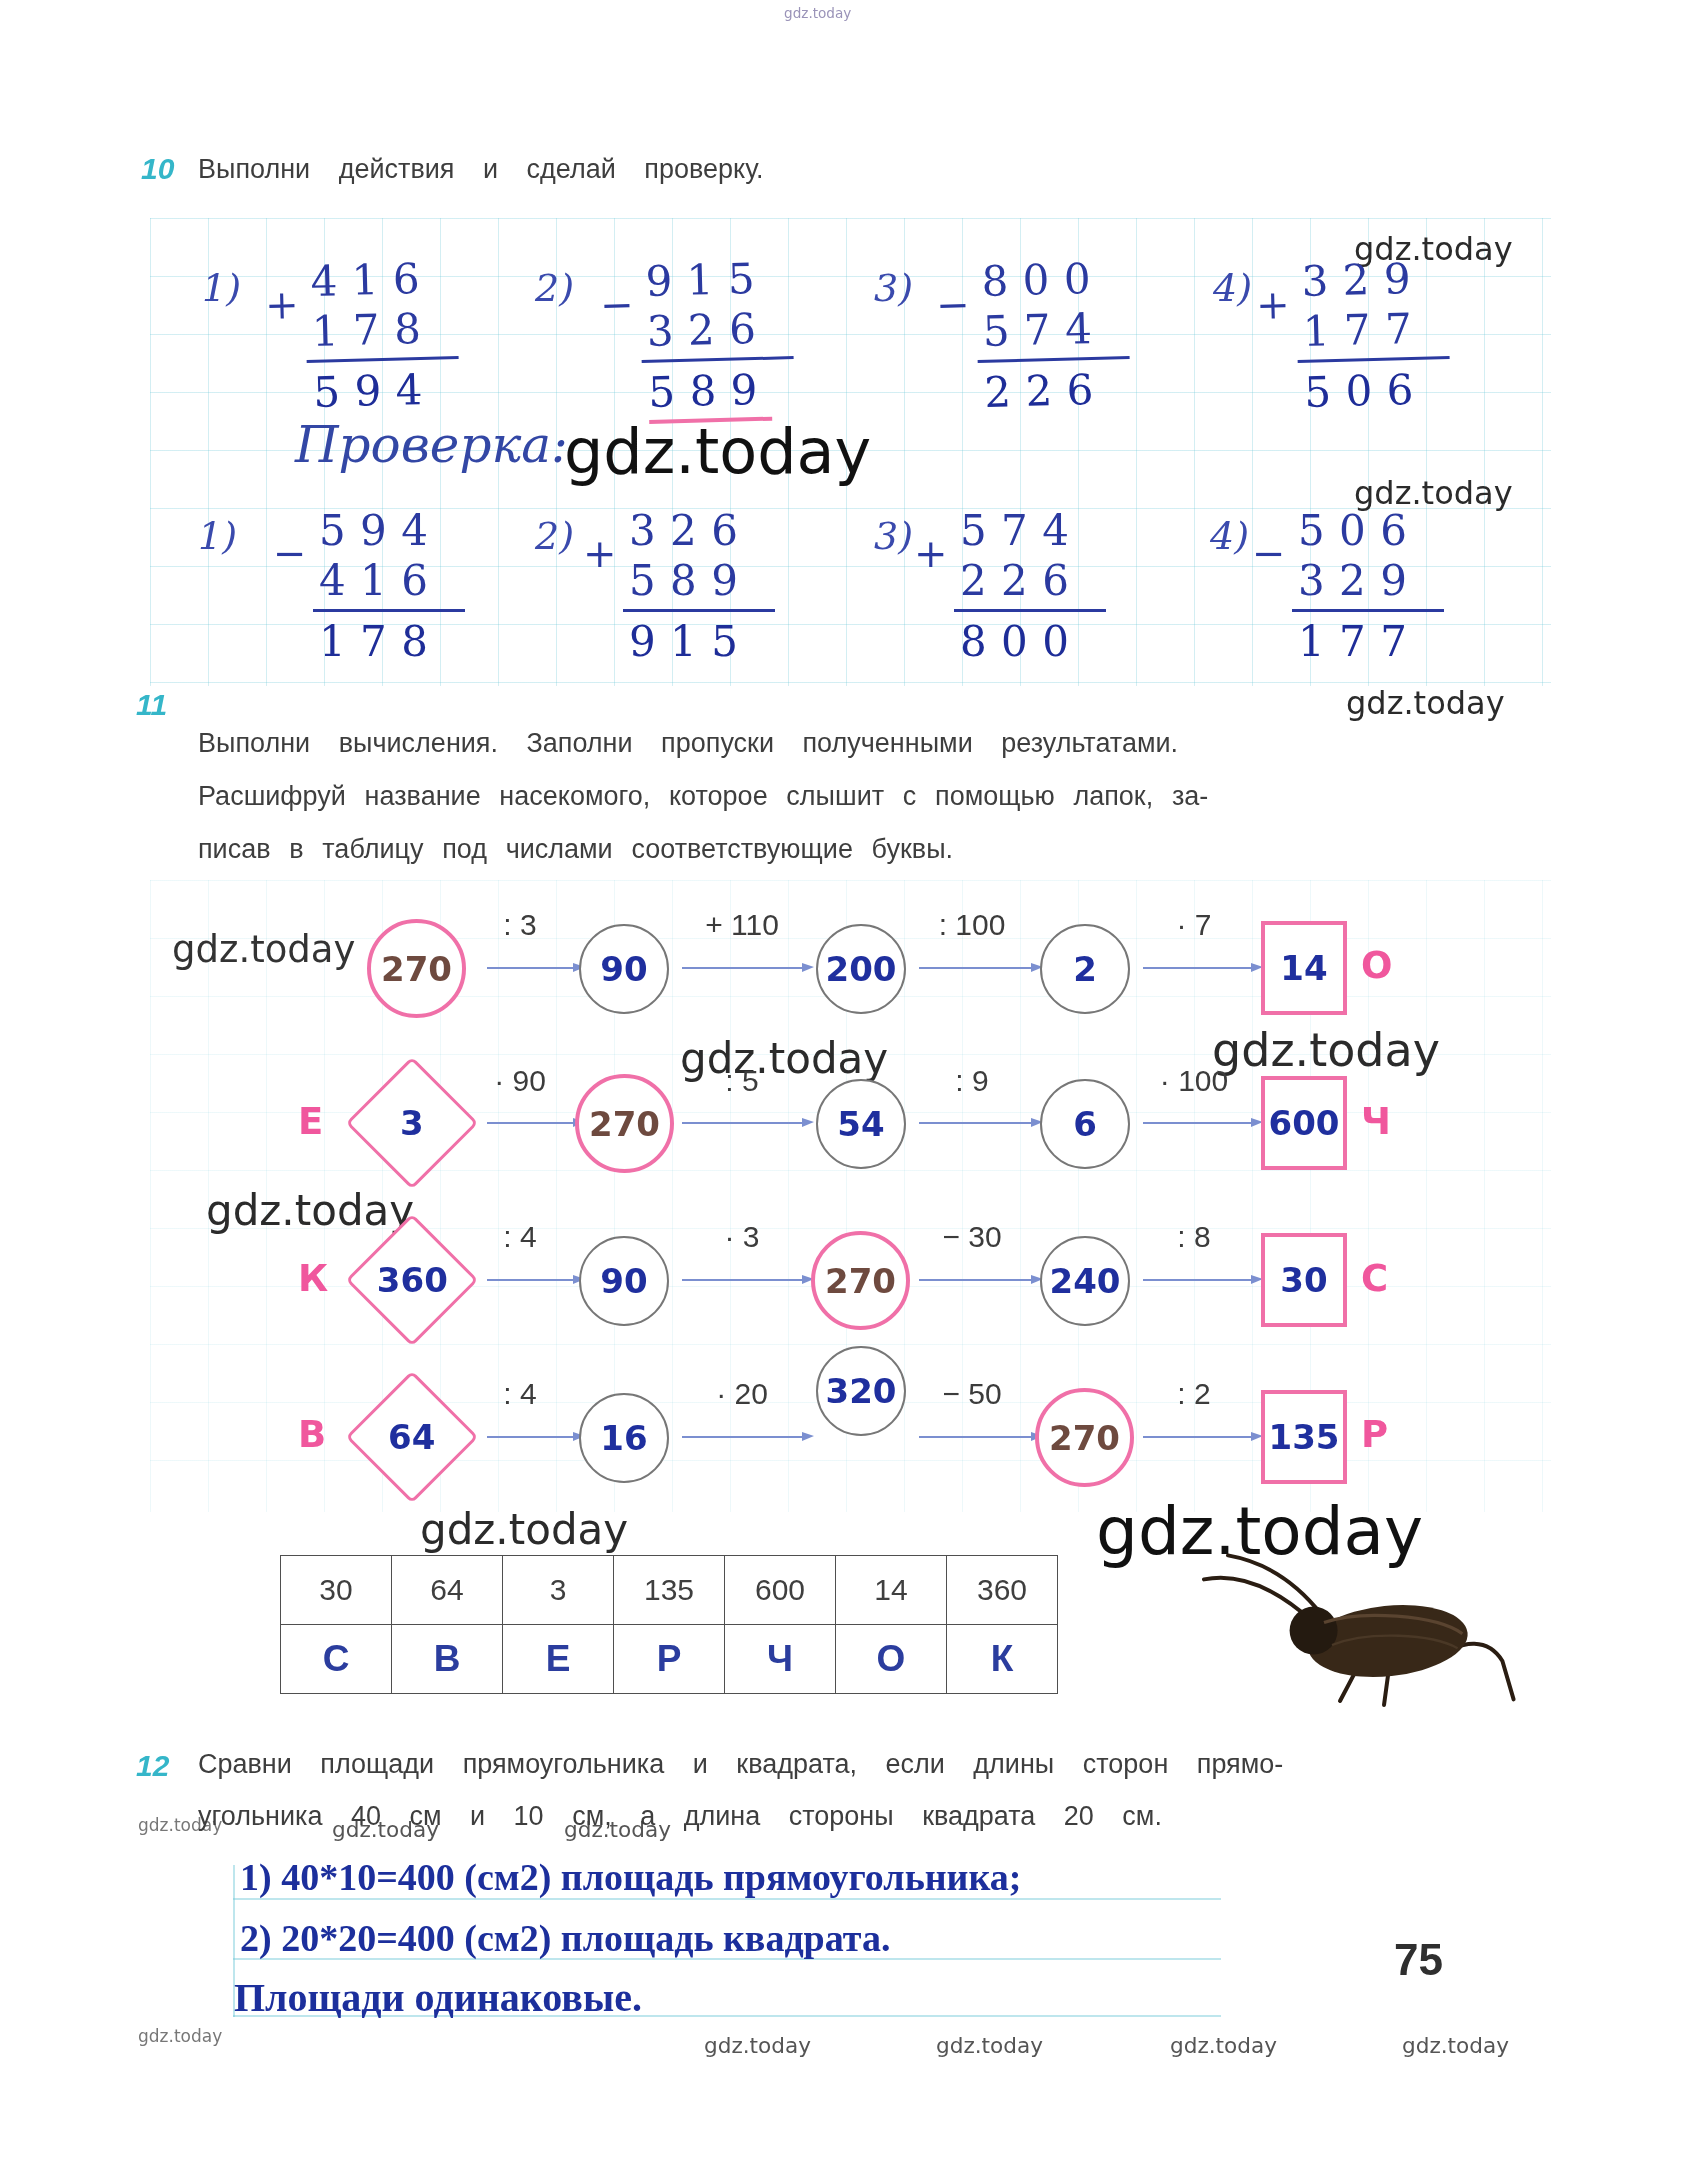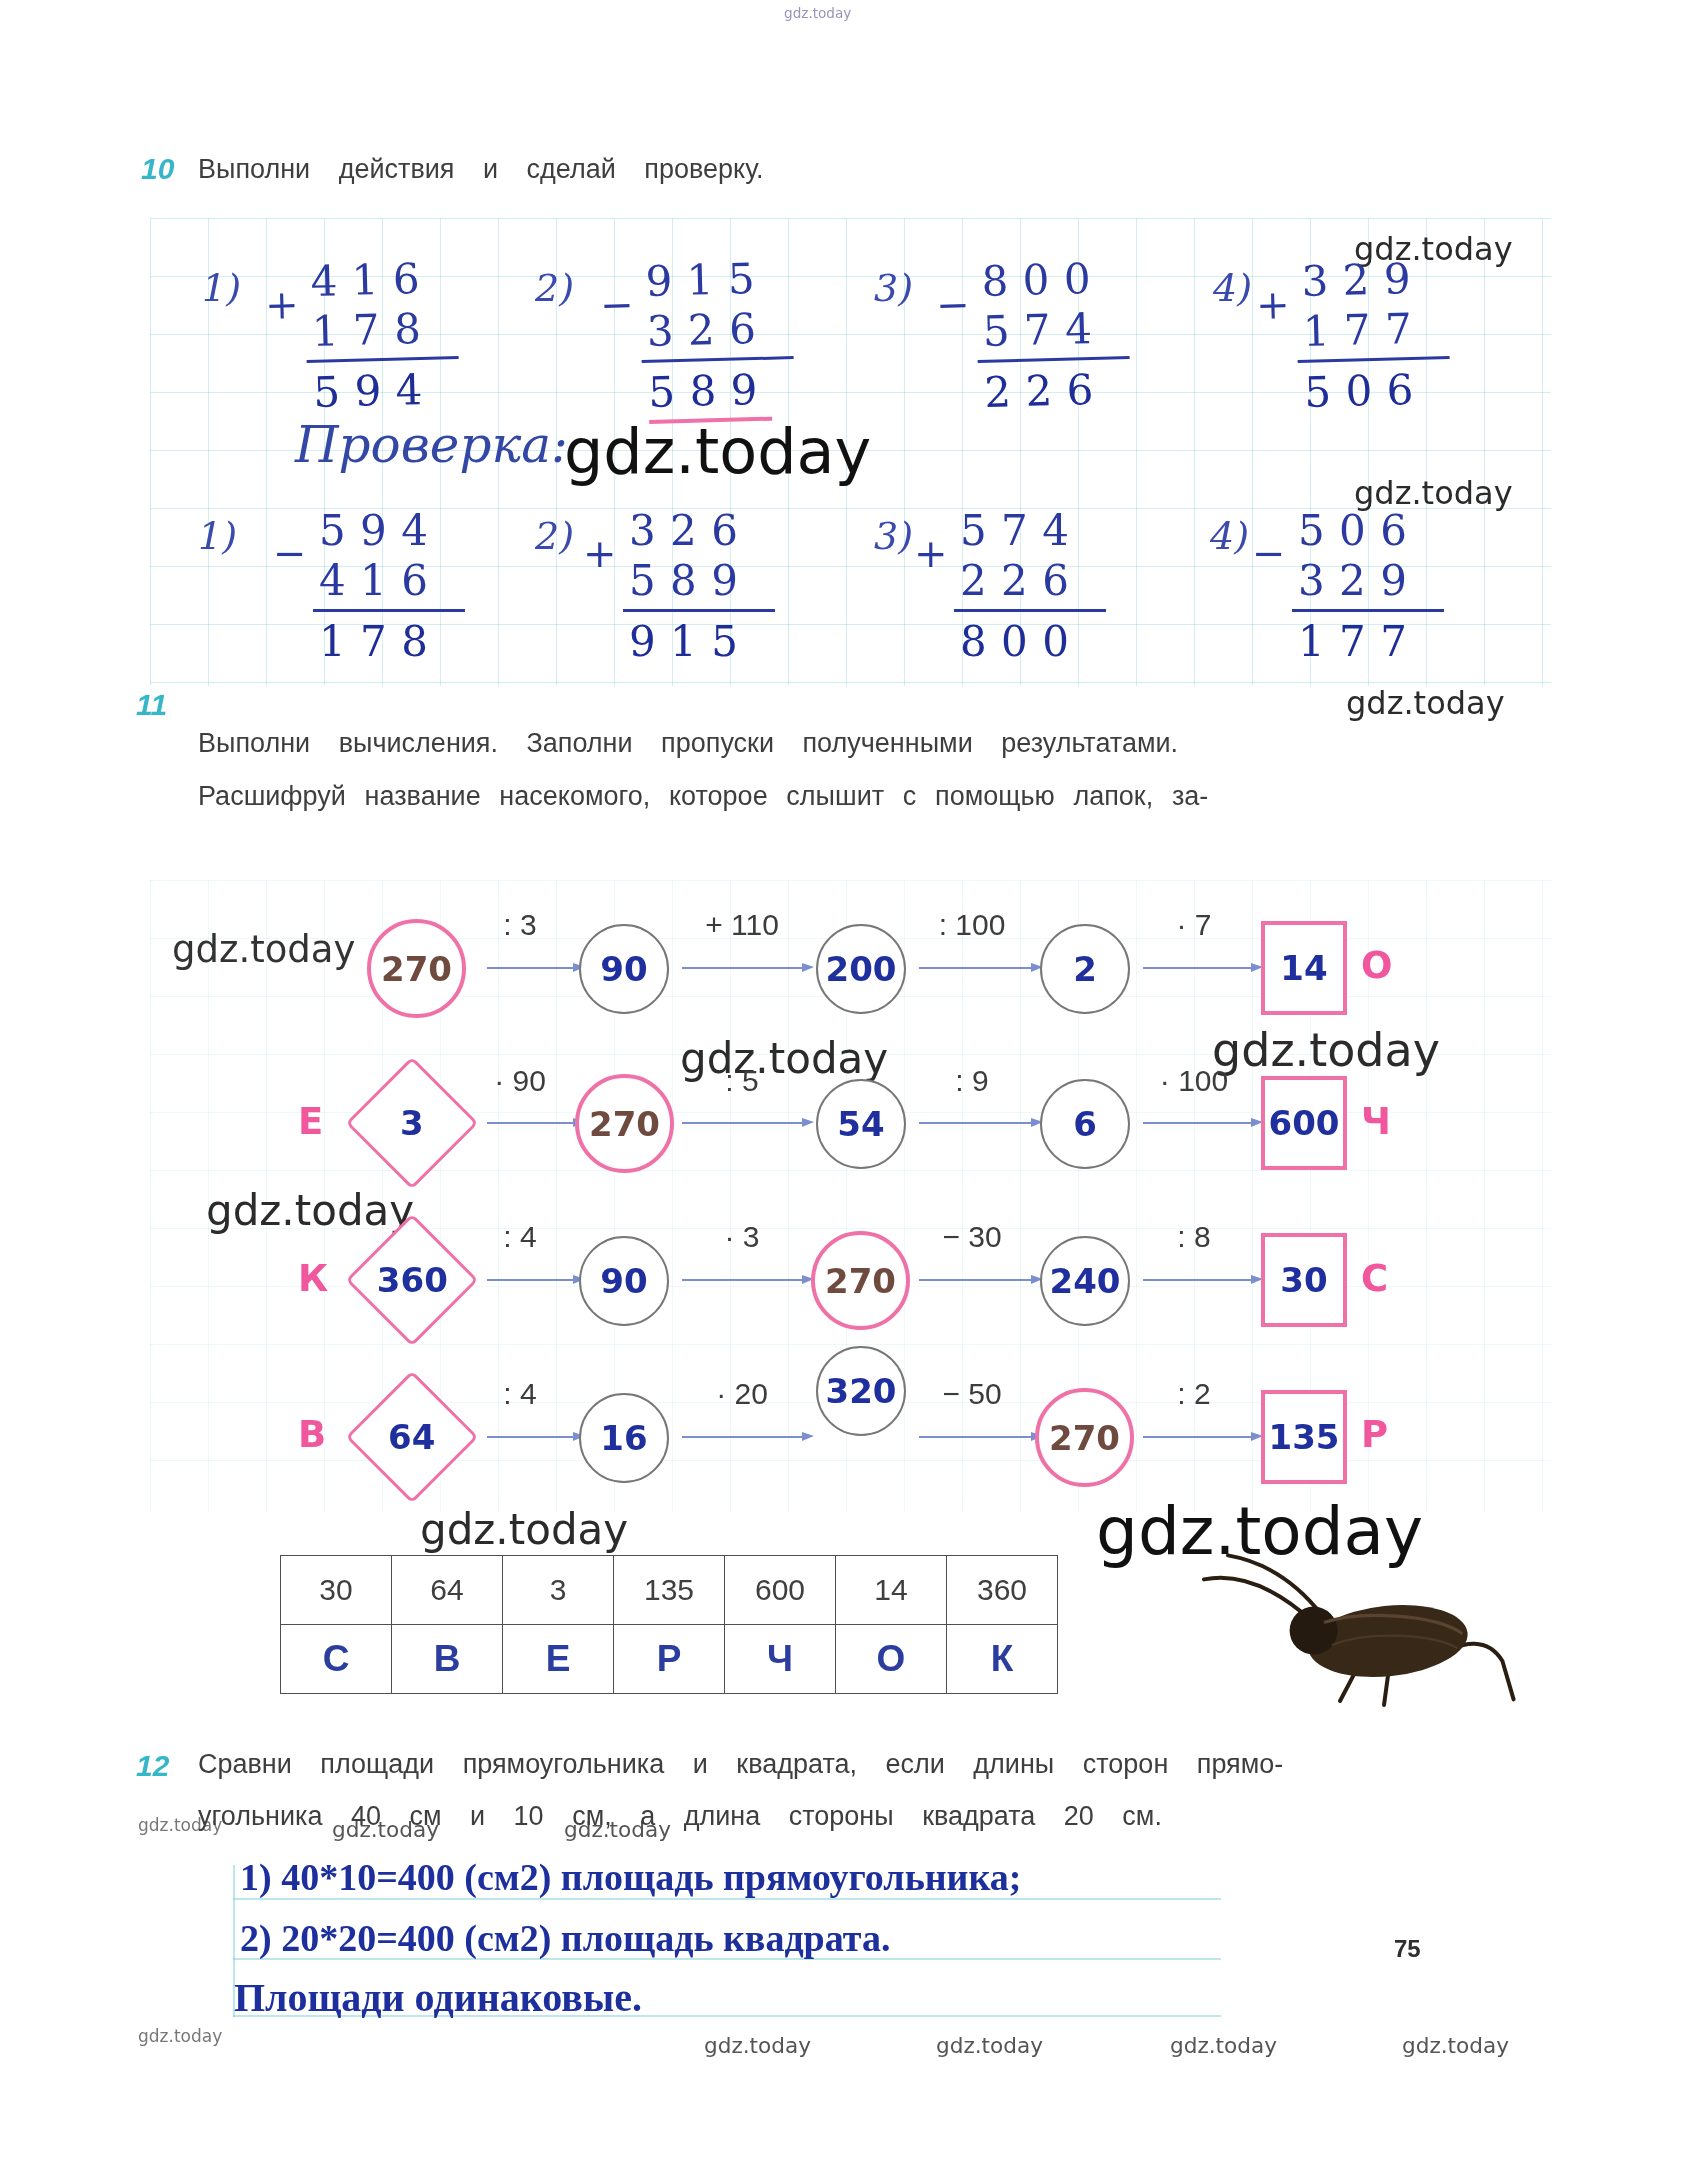--- a/index.html
+++ b/index.html
@@ -57,21 +57,21 @@
   .anstable { position:absolute; border-collapse:collapse; background:#fff; }
   .anstable td { border:1.6px solid #4f4f4f; width:111px; height:69px; text-align:center; vertical-align:middle; }
   .tnum { font-size:30px; color:#3f3f3f; }
   .tlet { font-size:37px; font-weight:bold; color:#2b3d9e; }
 
   
   .answer { position:absolute; font-family:"Liberation Serif", serif; font-weight:bold; color:#1c2f9c; font-size:38px; white-space:nowrap;margin-top:8px; }
   .ansline { position:absolute; height:1.6px; background:rgba(110,200,216,.45); }
   .ansvline { position:absolute; width:1.6px; background:rgba(110,200,216,.45); }
 
-  .pagenum { position:absolute; font-size:24px; font-weight:bold; color:#2f2f2f; }
+  .pagenum { position:absolute; font-size:44px; font-weight:bold; color:#2f2f2f; }
   .wm { position:absolute; color:#2b2b2b; font-family:"DejaVu Sans", sans-serif; white-space:nowrap;text-align:right; }
   .cricket { position:absolute; }
 </style>
 </head>
 <body>
 
 <div class="page">
 
   <div class="grid" style="left:150px;top:218px;width:1401px;height:468px"></div>
   <div class="grid faint" style="left:150px;top:880px;width:1401px;height:632px"></div>
@@ -169,20 +169,21 @@
     <span class="sign">−</span>
     <div class="row">506</div>
     <div class="row">329</div>
     <div class="rule"></div>
     <div class="row result">177</div>
   </div>
 
   <div class="tasknum" style="left:136px;top:688px">11</div>
   <div class="tasktext ws-wide" style="left:198px;top:728px">Выполни вычисления. Заполни пропуски полученными результатами.</div>
   <div class="tasktext" style="left:198px;top:781px">Расшифруй название насекомого, которое слышит с помощью лапок, за-</div>
+  <div class="tasktext" style="left:198px;top:834px">писав в таблицу под числами соответствующие буквы.</div>
 
   <div class="arrow" style="left:487px;top:967px;width:88px"></div>
   <div class="arrow" style="left:682px;top:967px;width:122px"></div>
   <div class="arrow" style="left:919px;top:967px;width:114px"></div>
   <div class="arrow" style="left:1143px;top:967px;width:110px"></div>
   <div class="op" style="left:520px;top:908px">: 3</div>
   <div class="op" style="left:742px;top:908px">+ 110</div>
   <div class="op" style="left:972px;top:908px">: 100</div>
   <div class="op" style="left:1194px;top:908px">· 7</div>
   <div class="node circle pink pinknum" style="left:367px;top:919px">

